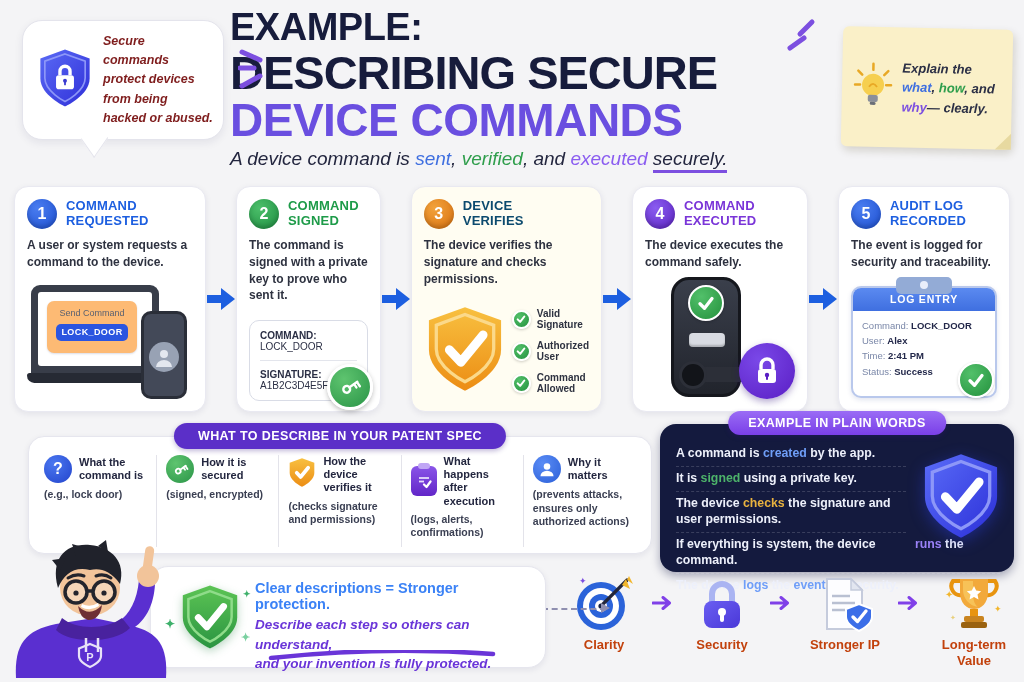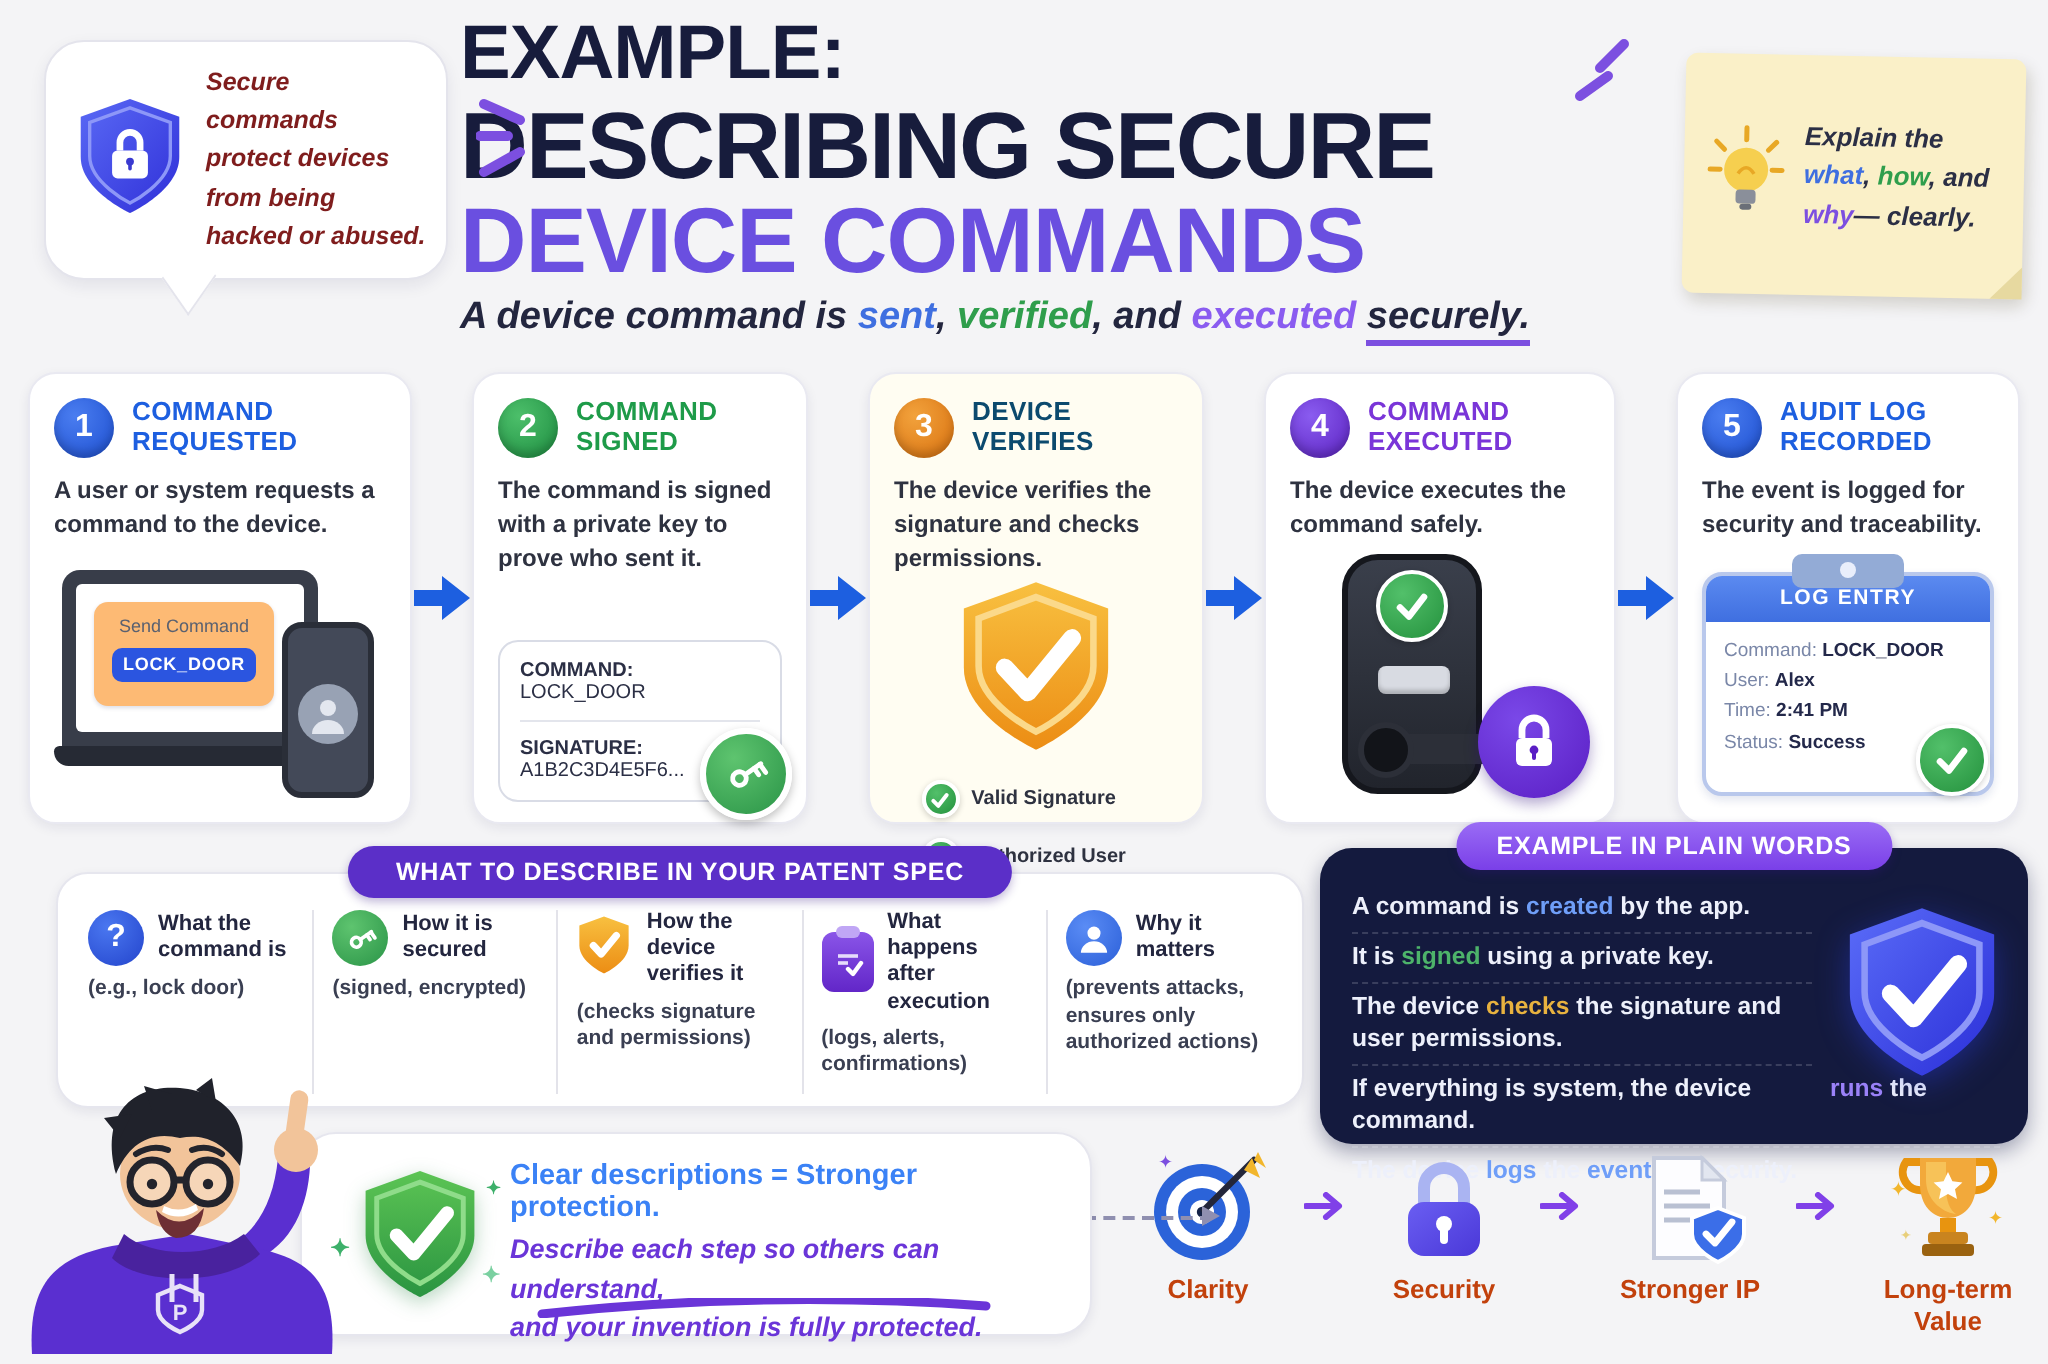--- a/index.html
+++ b/index.html
@@ -12,21 +12,21 @@
     border:1px solid #e4e4ec; border-radius:20px; box-shadow:0 3px 8px rgba(30,30,80,.08);
     display:flex; align-items:center; gap:10px; padding:10px 10px 10px 14px; z-index:2; }
   .bubble:after { content:""; position:absolute; left:60px; bottom:-11px; width:22px; height:22px;
     background:#fff; border-right:1px solid #e4e4ec; border-bottom:1px solid #e4e4ec; transform:rotate(55deg) skewX(20deg); }
   .bubble-text { font-size:12.5px; font-style:italic; font-weight:bold; color:#7f1d1d; line-height:1.55; }
 
   .title-wrap { position:absolute; left:230px; top:6px; width:580px; text-align:left; }
   .title-1 { font-size:38px; font-weight:bold; letter-spacing:-.5px; color:#171c3c; }
   .title-2 { font-size:47px; font-weight:bold; letter-spacing:-1px; color:#171c3c; line-height:1.0; }
   .title-3 { font-size:46px; font-weight:bold; letter-spacing:-.5px; color:#6a4fe0; line-height:1.05; }
-  .subtitle { margin-top:4px; font-size:19px; font-style:italic; font-weight:bold; color:#23263f; }
+  .subtitle { margin-top:4px; font-size:19px; font-style:italic; font-weight:normal; color:#23263f; }
   .sub-sent { color:#3f6fe0; } .sub-verified { color:#2f9e4c; } .sub-executed { color:#8a5cf0; }
   .sub-securely { border-bottom:3px solid #7c4fe0; padding-bottom:1px; }
 
   .spark { position:absolute; z-index:1; }
 
   .note { position:absolute; right:12px; top:28px; width:170px; height:120px; background:#faf0c8;
     border-radius:6px; transform:rotate(1.2deg); box-shadow:2px 4px 8px rgba(60,50,10,.18);
     display:flex; align-items:center; gap:8px; padding:10px; }
   .note:after { content:""; position:absolute; right:0; bottom:0; border-style:solid; border-width:0 0 16px 16px;
     border-color:transparent transparent #e7d9a0 transparent; }
@@ -68,21 +68,21 @@
   
   .sig-card { position:relative; margin-top:auto; border:1.5px solid #d9dce6; border-radius:10px; background:#fff;
     padding:9px 10px; font-size:10px; color:#2b2f45; }
   .sig-strong { font-weight:bold; }
   .sig-div { border-top:1px solid #e3e5ec; margin:8px 0; }
   .key-badge { position:absolute; right:-6px; bottom:-10px; width:46px; height:46px; border-radius:50%;
     background:radial-gradient(circle at 35% 30%, #5ec46f, #2a9447); border:3px solid #fff;
     box-shadow:0 2px 5px rgba(0,0,0,.25); display:flex; align-items:center; justify-content:center; }
 
   
-  .illo3 { display:flex; align-items:center; gap:6px; margin:auto 0 2px;flex-direction:column; }
+  .illo3 { display:flex; align-items:center; gap:6px; margin:auto 0 2px; }
   .chk-list { display:flex; flex-direction:column; gap:10px; }
   .chk { display:flex; align-items:center; gap:6px; font-size:10px; font-weight:bold; color:#2e3240; }
   .gc { flex:none; border-radius:50%; background:radial-gradient(circle at 35% 30%, #52c06a, #24913d);
     display:flex; align-items:center; justify-content:center; border:2px solid #fff; box-shadow:0 1px 3px rgba(0,0,0,.2); }
   .gc-17 { width:19px; height:19px; }
 
   
   .illo4 { position:relative; width:150px; height:124px; margin:auto auto 0; }
   .lock-body { position:absolute; left:26px; top:0; width:70px; height:120px; background:linear-gradient(#3a3f4b,#21242c);
     border-radius:18px; border:3px solid #15171d; }

